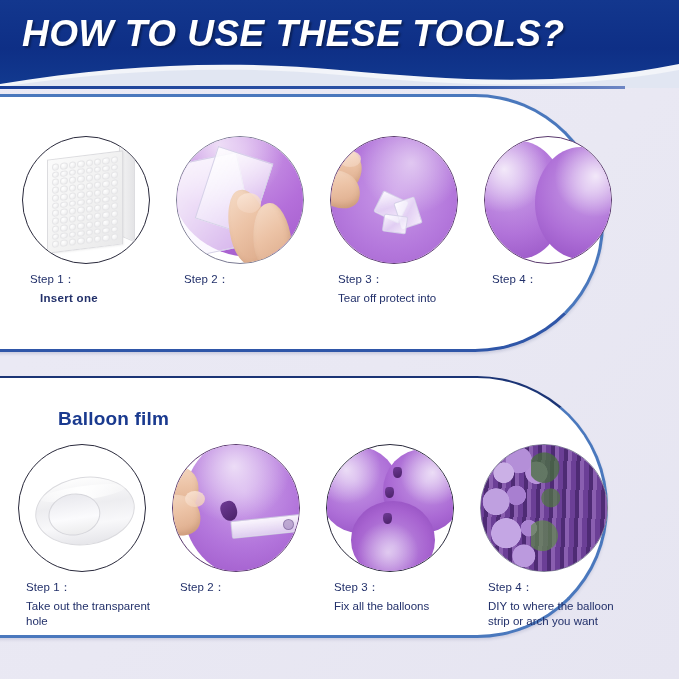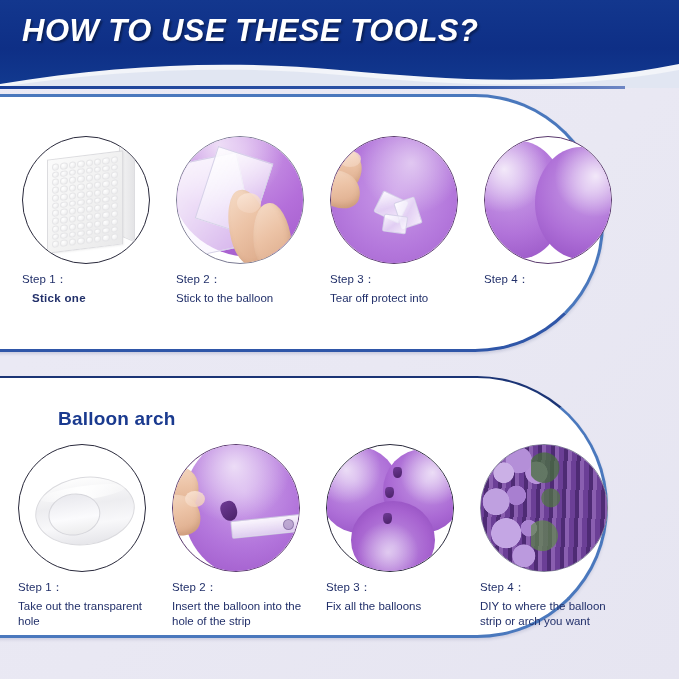--- a/index.html
+++ b/index.html
@@ -29,21 +29,21 @@
     top: 0;
     width: 679px;
     height: 88px;
     background: linear-gradient(180deg, #13378e 0%, #0e2f86 55%, #123a90 100%);
     overflow: hidden;
   }
   .header-title {
     position: absolute;
     left: 22px;
     top: 13px;
-    font-size: 31px;
+    font-size: 37px;
     font-weight: bold;
     font-style: italic;
     color: #ffffff;
     letter-spacing: 0.5px;
     white-space: nowrap;
     text-shadow: 2px 2px 2px rgba(0,0,0,0.35);
     font-family: "Liberation Sans", sans-serif;
   }
   .header-wave {
     position: absolute;
@@ -127,21 +127,21 @@
     border-radius: 50%;
     overflow: hidden;
     background: #ffffff;
   }
   .circle.thin-ring { border: 1px solid #2a2a3c; }
   .circle.plum-ring { border: 1px solid #5a3a6e; }
   .circle.soft-ring { border: 1px solid #7b7b93; }
 
   .caption {
     margin-top: 8px;
-    margin-left: 4px;
+    margin-left: 12px;
     color: #1e2a5a;
   }
   .step-label {
     font-size: 11.5px;
     color: #22306a;
     line-height: 15px;
     letter-spacing: 0.1px;
   }
   .step-text {
     font-size: 11.5px;
@@ -413,21 +413,21 @@
                 <i></i>
                 <i></i>
                 <i></i>
                 <i></i>
             </div>
           </div>
         </div>
       </div>
       <div class="caption">
         <div class="step-label">Step 1：</div>
-        <div class="step-text bold">Stick  one</div>
+        <div class="step-text bold">Insert  one</div>
       </div>
     </div>
 
     <div class="step">
       <div class="circle-wrap">
         <div class="circle soft-ring">
           <div class="balloon" style="left:-6px; top:-30px; width:160px; height:150px;
                background:
                  radial-gradient(circle at 30% 25%, rgba(255,255,255,0.7) 0%, rgba(255,255,255,0) 42%),
                  radial-gradient(circle at 45% 30%, #cfa0e8 0%, #b46fda 50%, #9d55c6 100%);"></div>
@@ -437,21 +437,20 @@
           <div class="film" style="left:28px; top:16px; width:56px; height:74px;
                transform: rotate(18deg);
                background: linear-gradient(140deg, rgba(255,255,255,0.9), rgba(238,230,250,0.45));"></div>
           <div class="finger" style="left:52px; top:52px; width:40px; height:78px; transform: rotate(-14deg);"></div>
           <div class="finger" style="left:76px; top:66px; width:38px; height:68px; transform: rotate(-6deg);"></div>
           <div class="nail" style="left:60px; top:56px; width:24px; height:20px;"></div>
         </div>
       </div>
       <div class="caption">
         <div class="step-label">Step 2：</div>
-        <div class="step-text">Stick to the balloon</div>
       </div>
     </div>
 
     <div class="step">
       <div class="circle-wrap">
         <div class="circle plum-ring">
           <div class="balloon" style="left:-4px; top:-4px; width:136px; height:136px;
                background:
                  radial-gradient(circle at 62% 22%, rgba(255,255,255,0.55) 0%, rgba(255,255,255,0) 38%),
                  radial-gradient(circle at 50% 45%, #c99ae8 0%, #b478dc 55%, #a25fcc 100%);"></div>
@@ -483,21 +482,21 @@
         </div>
       </div>
       <div class="caption">
         <div class="step-label">Step 4：</div>
       </div>
     </div>
 
   </div>
 
   <div class="panel panel-bottom"></div>
-  <div class="section-title">Balloon arch</div>
+  <div class="section-title">Balloon film</div>
 
   <div class="steps steps-bottom">
 
     <div class="step">
       <div class="circle-wrap">
         <div class="circle thin-ring">
           <div class="roll-outer">
             <div class="roll-gloss"></div>
             <div class="roll-inner"></div>
           </div>
@@ -519,22 +518,20 @@
           <div class="strip-bar" style="left:58px; top:72px; width:76px; height:16px; transform: rotate(-6deg);"></div>
           <div class="strip-hole" style="left:110px; top:74px;"></div>
           <div class="knot" style="left:48px; top:56px; width:16px; height:20px; transform: rotate(-18deg);"></div>
           <div class="finger" style="left:-16px; top:22px; width:42px; height:46px; transform: rotate(24deg);"></div>
           <div class="finger" style="left:-18px; top:50px; width:46px; height:40px; transform: rotate(10deg);"></div>
           <div class="nail" style="left:12px; top:46px; width:20px; height:16px;"></div>
         </div>
       </div>
       <div class="caption">
         <div class="step-label">Step 2：</div>
-        <div class="step-text">Insert the balloon into the
-hole of the strip</div>
       </div>
     </div>
 
     <div class="step">
       <div class="circle-wrap">
         <div class="circle thin-ring">
           <div class="balloon" style="left:-8px; top:2px; width:80px; height:86px;
                background:
                  radial-gradient(circle at 34% 26%, rgba(255,255,255,0.7) 0%, rgba(255,255,255,0) 42%),
                  radial-gradient(circle at 44% 38%, #c79ce6 0%, #ad6ed7 55%, #8f4cbe 100%);"></div>

